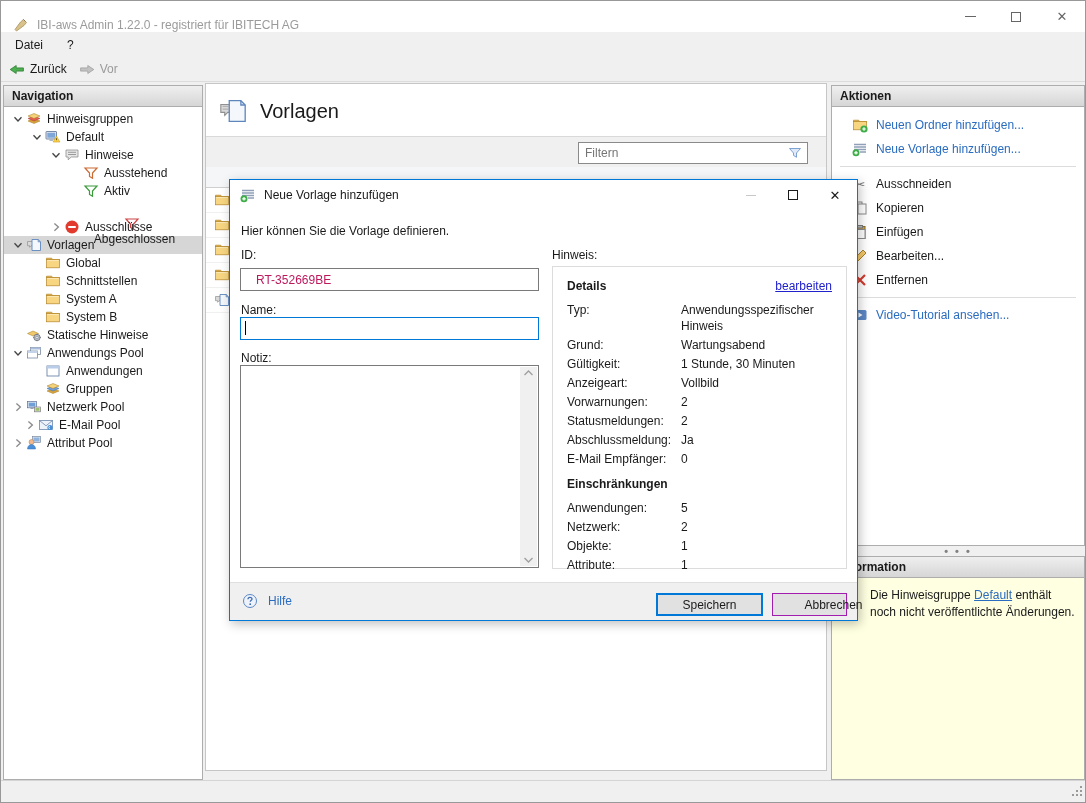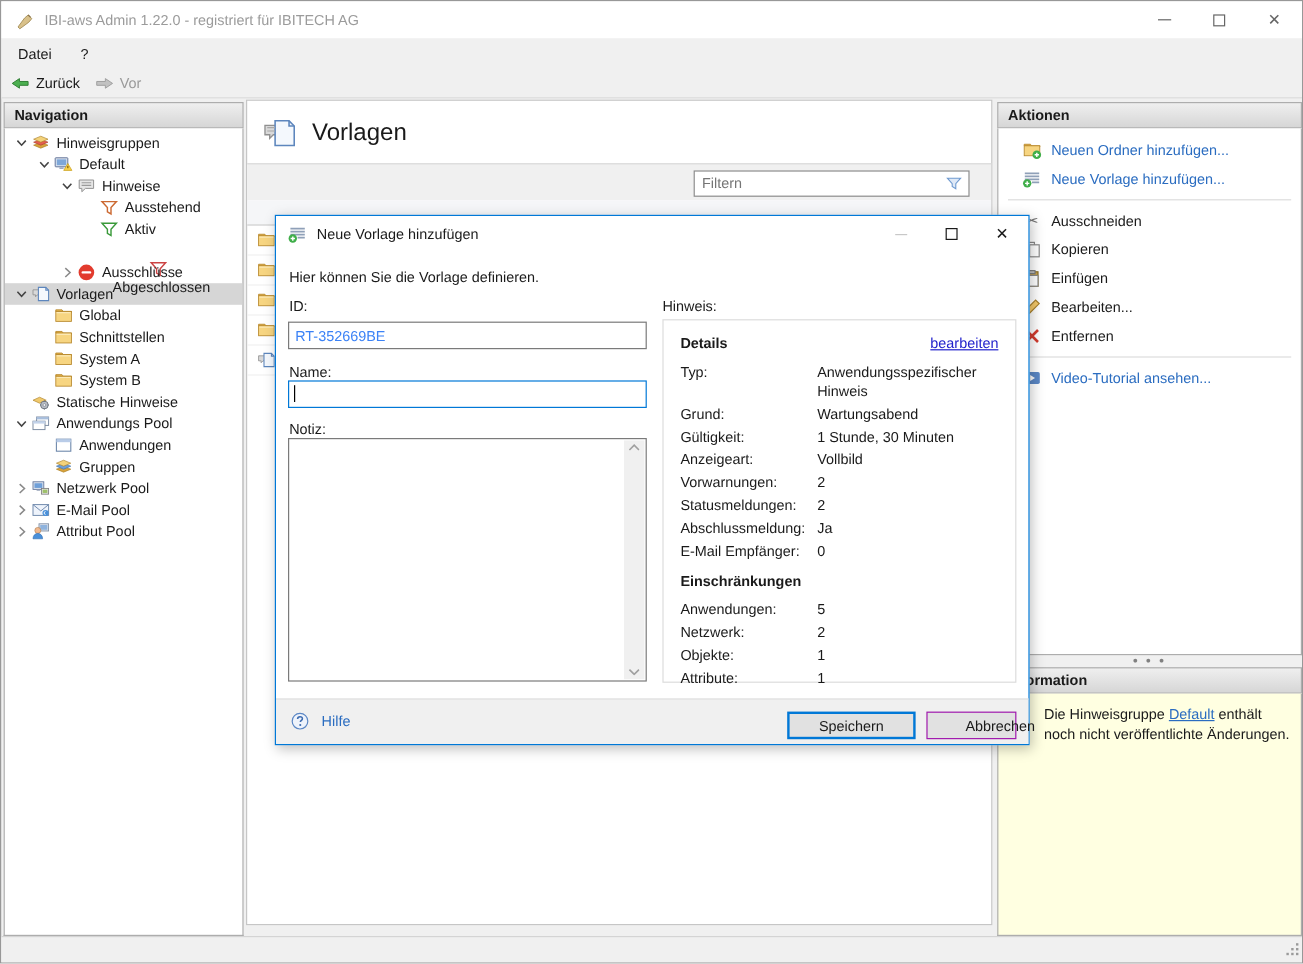--- a/index.html
+++ b/index.html
@@ -1,21 +1,21 @@
 <!DOCTYPE html>
 <html><head>
 <meta charset="utf-8">
 <style>
   * { box-sizing: border-box; margin: 0; padding: 0; }
   html,body { background:#e8e8e8; }
   body { font-family:"Liberation Sans","DejaVu Sans",sans-serif; font-size:12px; color:#1a1a1a; }
   .window { position:relative; width:1086px; height:803px; background:#f0f0f0; border:1px solid #989898; overflow:hidden; }
 
   
-  .titlebar { position:absolute; left:0; top:0; right:0; height:31px; background:#ffffff; display:flex; align-items:center; }
+  .titlebar { position:absolute; left:0; top:0; right:0; height:31px; background:#ffffff; display:flex; align-items:flex-end; }
   .titlebar .app-title { color:#9b9b9b; margin-left:8px; }
   .titlebar .icon { margin-left:12px; }
   .win-controls { position:absolute; right:0; top:0; height:31px; display:flex; }
   .win-btn { width:46px; height:31px; display:flex; align-items:center; justify-content:center; color:#666; }
   .min-glyph { width:11px; height:1px; background:#666; display:inline-block; }
   .max-glyph { width:10px; height:10px; border:1px solid #666; display:inline-block; }
   .close-glyph { font-size:13px; color:#666; }
 
   .menubar { position:absolute; left:0; top:31px; right:0; height:25px; background:#f0f0f0; display:flex; align-items:center; }
   .menu-item { padding:4px 10px; margin-left:4px; }
@@ -69,21 +69,21 @@
   .dialog { position:absolute; left:228px; top:178px; width:629px; height:442px; background:#fff; border:1px solid #0078d7; box-shadow:2px 3px 10px rgba(0,0,0,.25); z-index:50; }
   .dlg-titlebar { position:absolute; left:0; top:0; right:0; height:30px; display:flex; align-items:center; }
   .dlg-titlebar .icon { margin-left:10px; margin-right:8px; }
   .dlg-controls { position:absolute; right:1px; top:1px; display:flex; }
   .dlg-btn { width:42px; height:28px; display:flex; align-items:center; justify-content:center; }
   .dlg-min { width:10px; height:1px; background:#c8c8c8; display:inline-block; }
   .dlg-max { width:10px; height:10px; border:1px solid #1a1a1a; display:inline-block; }
   .dlg-close { font-size:13px; color:#1a1a1a; }
   .dlg-desc { position:absolute; left:11px; top:44px; }
   .fld-label { position:absolute; left:11px; }
-  .txt-input { position:absolute; left:10px; width:299px; height:23px; border:1px solid #7a7a7a; background:#fff; font:12px "Liberation Sans",sans-serif; padding-left:5px; color:#3b82f6; outline:none; }
+  .txt-input { position:absolute; left:10px; width:299px; height:23px; border:1px solid #7a7a7a; background:#fff; font:12px "Liberation Sans",sans-serif; padding-left:15px; color:#be185d; outline:none; }
   .txt-input.focused { border:1px solid #0078d7; }
   .notiz-area { position:absolute; left:10px; top:185px; width:299px; height:203px; border:1px solid #7a7a7a; background:#fff; }
   .notiz-scroll { position:absolute; right:1px; top:1px; bottom:1px; width:17px; background:#f0f0f0; display:flex; flex-direction:column; justify-content:space-between; align-items:center; padding:3px 0; color:#a0a0a0; }
   .hint-box { position:absolute; left:322px; top:86px; width:295px; height:303px; border:1px solid #dcdcdc; background:#fff; padding:12px 14px; }
   .hint-box .hdr-row { display:flex; justify-content:space-between; align-items:baseline; margin-bottom:9px; }
   .hint-box .sec-hdr { font-weight:bold; }
   .edit-link { color:#2222cc; text-decoration:underline; }
   .d-row { display:flex; line-height:16px; margin-bottom:3px; }
   .d-row .dl { width:114px; flex:none; }
   .d-row .dv { flex:1; }
@@ -356,21 +356,21 @@
             <svg width="16" height="16" viewBox="0 0 16 16">
               <rect x="1.5" y="2.5" width="9" height="6.3" fill="#dfe6f0" stroke="#5b6e94" stroke-width=".7"></rect>
               <rect x="2.7" y="3.7" width="6.6" height="3.9" fill="#6f9fd8"></rect>
               <rect x="4.5" y="8.8" width="3" height="1.1" fill="#8d9ab2"></rect>
               <rect x="8.5" y="8" width="6" height="4.8" fill="#e8e8e8" stroke="#7c7c7c" stroke-width=".7"></rect>
               <rect x="9.5" y="9" width="4" height="2.8" fill="#9fc06a"></rect>
             </svg>
           </span>
           <span>Netzwerk Pool</span>
         </div>
-        <div class="tree-row" style="padding-left: 6px;">
+        <div class="tree-row" style="padding-left: 18px;">
           <span class="chev">
             <svg width="12" height="12" viewBox="0 0 12 12">
               <path d="M4.4 2.4l4 3.7-4 3.7" fill="none" stroke="#8a8a8a" stroke-width="1.3"></path>
             </svg>
           </span>
           <span class="icon">
             <svg width="16" height="16" viewBox="0 0 16 16">
               <rect x="1.5" y="3.5" width="13" height="9" fill="#eef3fb" stroke="#6d87ab" stroke-width=".8"></rect>
               <path d="M1.5 3.5L8 8.8l6.5-5.3" fill="none" stroke="#6d87ab" stroke-width=".8"></path>
               <circle cx="12" cy="10.5" r="2.6" fill="#4a90d9"></circle>

